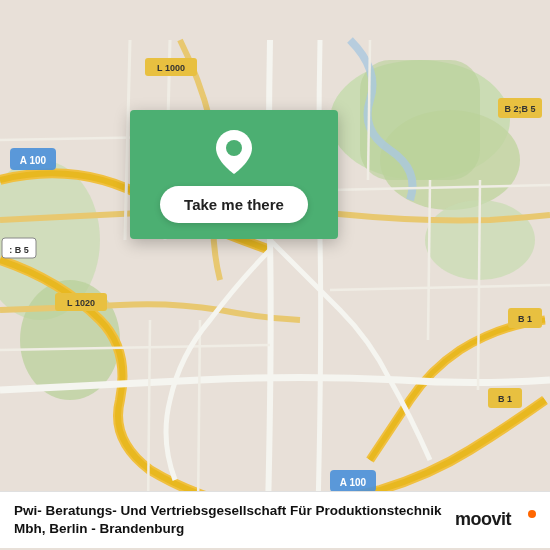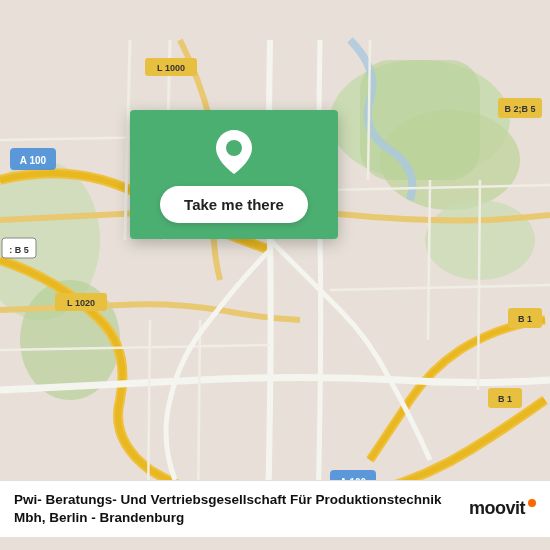--- a/index.html
+++ b/index.html
@@ -63,21 +63,21 @@
       font-size: 15px;
       font-weight: 600;
       cursor: pointer;
       box-shadow: 0 2px 6px rgba(0,0,0,0.15);
       white-space: nowrap;
     }
 
     
     #bottom-bar {
       position: absolute;
-      bottom: 13px; left: 0; right: 0;
+      bottom: 2px; left: 0; right: 0;
       background: white;
       padding: 10px 14px 10px 14px;
       display: flex;
       align-items: center;
       justify-content: space-between;
       border-top: 1px solid #e0e0e0;
     }
 
     #bottom-text {
       flex: 1;
@@ -97,21 +97,21 @@
       font-size: 10px;
       color: #555;
       background: rgba(255,255,255,0.75);
       padding: 1px 4px;
       border-radius: 2px;
     }
 
     #moovit-logo {
       display: flex;
       align-items: center;
-      gap: 2px;
+      gap: 16px;
       flex-shrink: 0;
       margin-left: 12px;
       text-align: center;
     }
 
     #moovit-text {
       font-size: 18px;
       font-weight: bold;
       color: #1a1a1a;
       letter-spacing: -0.5px;

